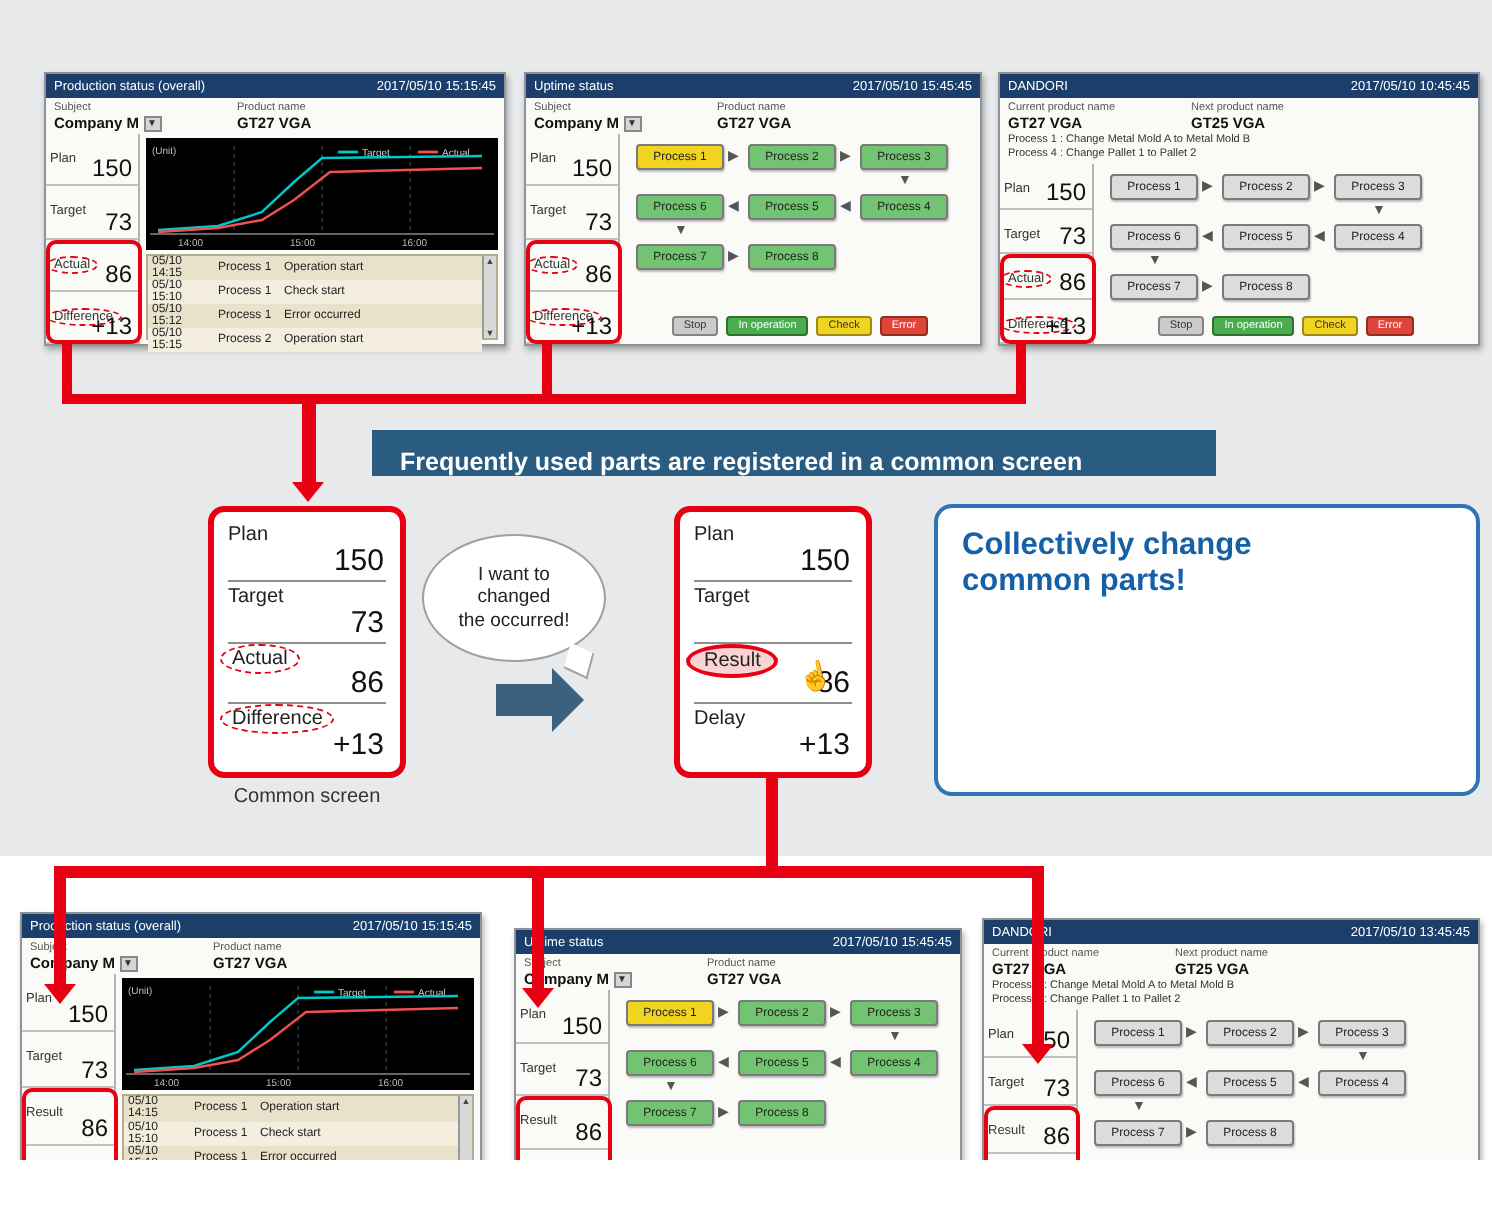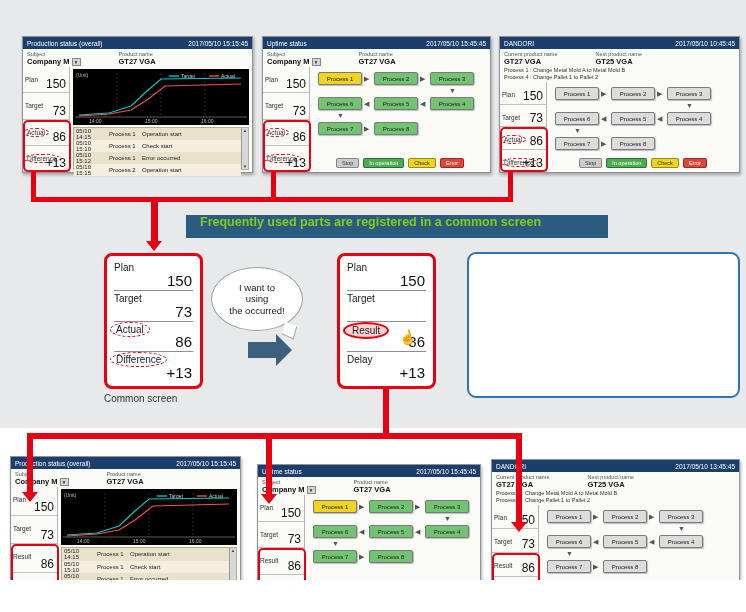--- a/index.html
+++ b/index.html
@@ -44,30 +44,30 @@
 .pbox{position:absolute;width:44px;height:13px;border:1px solid #7a7a7a;border-radius:2px;font-size:6px;display:flex;align-items:center;justify-content:center;color:#222;box-shadow:0.5px 1px 1px rgba(0,0,0,.25);}
 .parrow{position:absolute;font-size:7px;color:#555;line-height:1;}
 .btnrow{flex:none;height:16px;display:flex;align-items:center;justify-content:center;gap:4px;padding-bottom:2px;}
 .sbtn{height:10px;padding:0 5px;border:1px solid rgba(0,0,0,.35);border-radius:2px;font-size:5.5px;display:flex;align-items:center;white-space:nowrap;}
 
 
 .rline{position:absolute;background:#e60012;z-index:2;}
 .rhead{position:absolute;width:0;height:0;border-left:8px solid transparent;border-right:8px solid transparent;border-top:10px solid #e60012;z-index:2;}
 
 
-.banner{position:absolute;left:186px;top:215px;width:422px;height:23px;background:#2a5c81;z-index:3;display:flex;align-items:flex-start;padding-left:14px;color:#84cc16;font-size:12.5px;font-weight:bold;}
+.banner{position:absolute;left:186px;top:215px;width:422px;height:23px;background:#2a5c81;z-index:3;display:flex;align-items:flex-end;padding-left:14px;color:#ffffff;font-size:12.5px;font-weight:bold;}
 .card{position:absolute;width:99px;height:136px;background:#fff;border:3px solid #e60012;border-radius:8px;z-index:3;display:flex;flex-direction:column;padding:4px 7px;}
 .crow{flex:1;position:relative;border-bottom:1px solid #8f8f8f;}
 .crow:last-child{border-bottom:none;}
 .clabel{position:absolute;left:0;top:2px;font-size:10px;color:#222;}
 .cdash{border:1.5px dashed #e60012;border-radius:50%;padding:1px 5px;left:-4px;top:0;}
 .csolid{border:2px solid #e60012;border-radius:50%;padding:1px 7px;background:#f9d2d4;left:-4px;top:0;z-index:2;}
 .cvalue{position:absolute;right:1px;bottom:1px;font-size:15px;color:#111;}
 .hand{position:absolute;right:10px;top:8px;font-size:14px;z-index:3;transform:rotate(-12deg);color:#111;}
-.caption{position:absolute;z-index:3;text-align:left;font-size:10px;color:#333;}
+.caption{position:absolute;z-index:3;text-align:center;font-size:10px;color:#333;}
 .bubble{position:absolute;left:211px;top:267px;width:92px;height:64px;background:#fff;border:1.5px solid #9aa0a5;border-radius:50%;z-index:4;display:flex;flex-direction:column;align-items:center;justify-content:center;font-size:9.5px;line-height:1.2;color:#222;text-align:center;}
 .bubble::before{content:'';position:absolute;right:6px;bottom:-7px;width:12px;height:12px;background:#fff;border-right:1.5px solid #9aa0a5;border-bottom:1.5px solid #9aa0a5;transform:rotate(25deg) skew(10deg);}
 .bline{display:block;}
 .blue-arrow{position:absolute;left:248px;top:334px;z-index:3;width:46px;height:32px;}
 .ba-rect{position:absolute;left:0;top:8px;width:28px;height:16px;background:#3c617f;}
 .ba-tri{position:absolute;left:28px;top:0;width:0;height:0;border-left:16px solid #3c617f;border-top:16px solid transparent;border-bottom:16px solid transparent;}
 .infobox{position:absolute;left:467px;top:252px;width:273px;height:146px;background:#fff;border:2px solid #2f74b5;border-radius:9px;z-index:3;padding:10px 12px;}
 .ib-title{font-size:15.5px;font-weight:bold;color:#1660a8;line-height:1.18;}
 .ib-line{display:block;}
 .ib-body{margin-top:7px;font-size:11px;color:#444;line-height:1.55;}
@@ -501,24 +501,28 @@
         <span class="cvalue">86</span>
       </div>
       <div class="crow">
         <span class="clabel">Delay</span>
         <span class="cvalue">+13</span>
       </div>
     </div>
 
   <div class="bubble">
     <span class="bline">I want to</span>
-    <span class="bline">using</span>
+    <span class="bline">changed</span>
     <span class="bline">the occurred!</span>
   </div>
 
   <div class="blue-arrow">
     <div class="ba-rect"></div>
     <div class="ba-tri"></div>
   </div>
 
   <div class="infobox">
+    <div class="ib-title">
+      <span class="ib-line">Collectively change</span>
+      <span class="ib-line">common parts!</span>
+    </div>
   </div>
 </div>
 
 </body></html>

